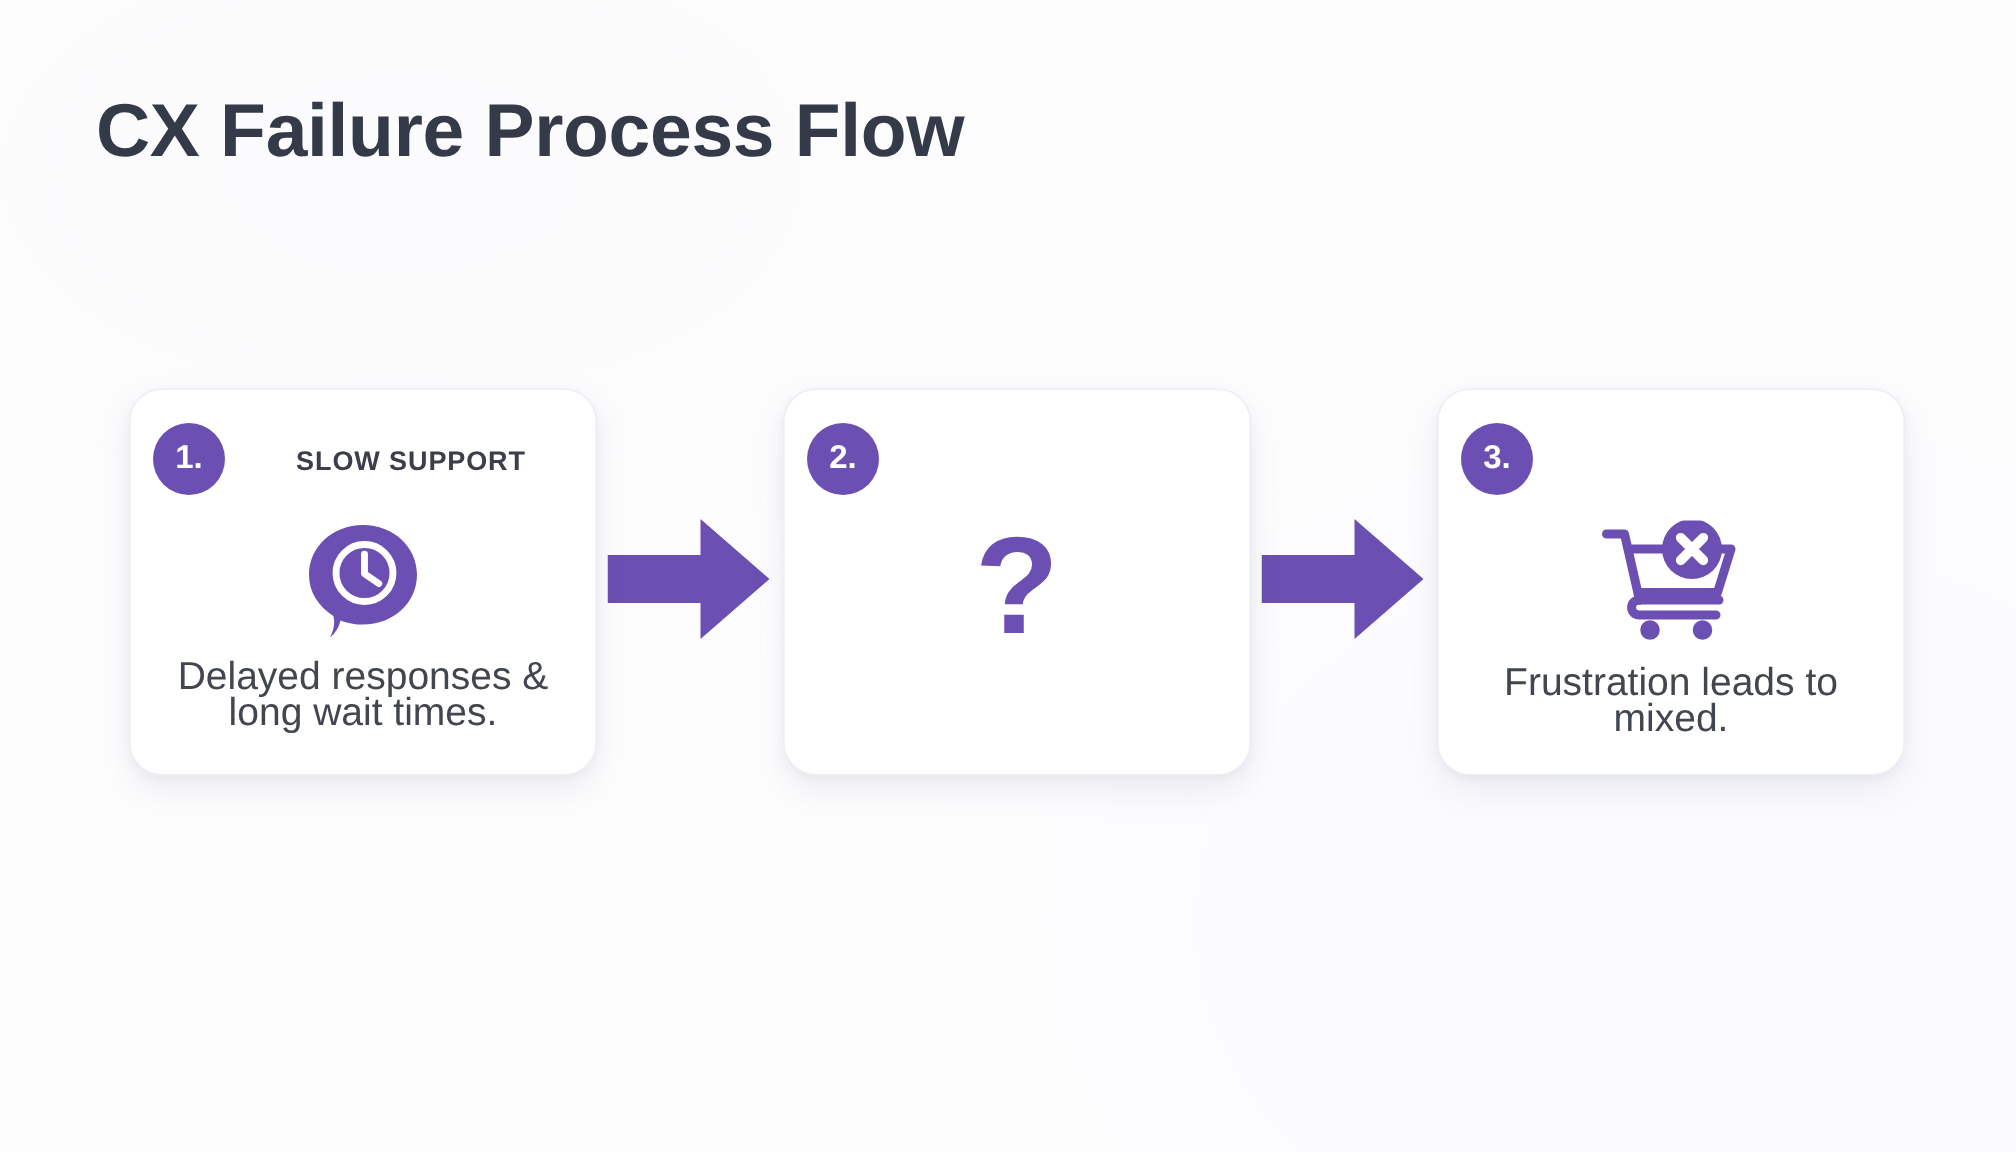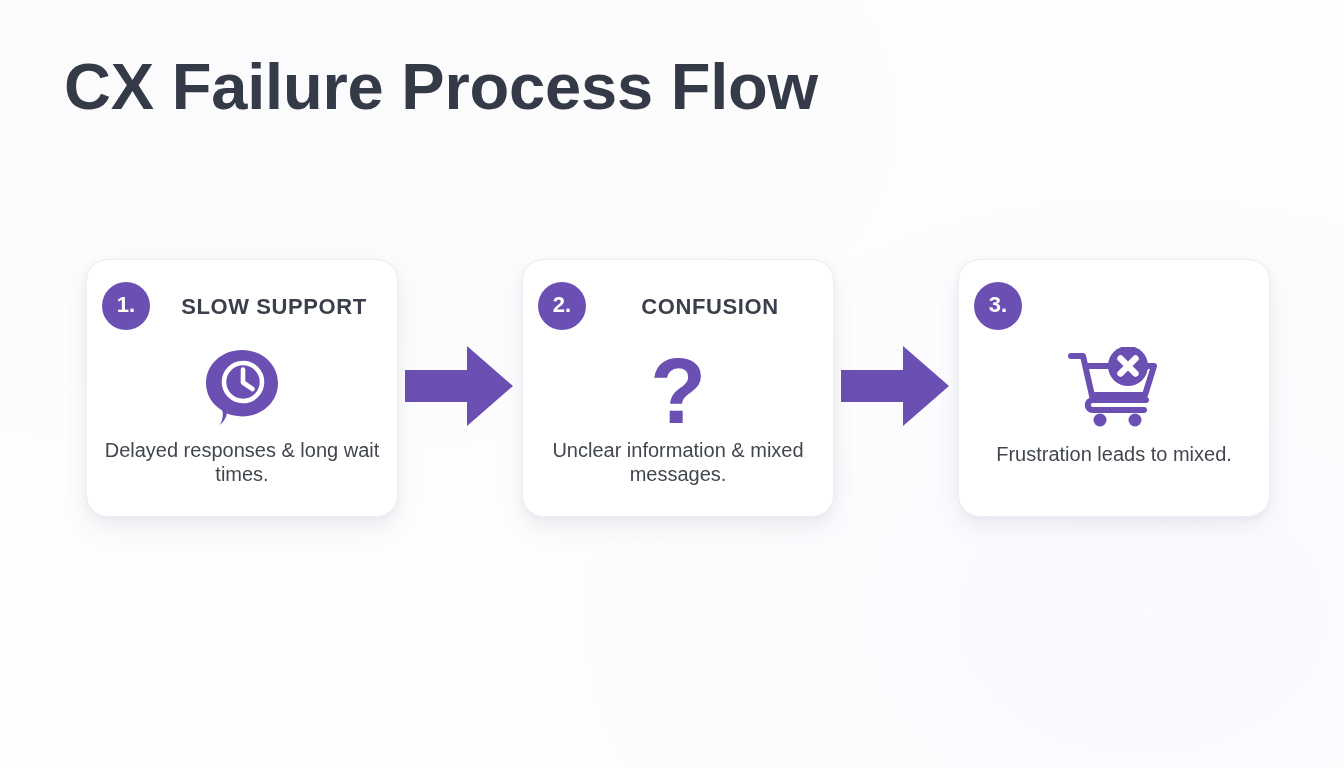--- a/index.html
+++ b/index.html
@@ -21,21 +21,21 @@
       radial-gradient(ellipse 900px 500px at 20% 15%, #fbfbfd 0%, rgba(251,251,253,0) 70%),
       radial-gradient(ellipse 800px 600px at 85% 80%, #fafaff 0%, rgba(250,250,255,0) 70%),
       #fdfdfe;
   }
 
   
   .page-title {
     position: absolute;
     left: 64px;
     top: 52px;
-    font-size: 65px;
+    font-size: 50px;
     line-height: 70px;
     font-weight: bold;
     color: #343a47;
     letter-spacing: -0.2px;
     white-space: nowrap;
   }
 
   
   .flow {
     position: absolute;
@@ -82,21 +82,21 @@
 
   .card-title {
     position: absolute;
     left: 78px;
     right: 14px;
     top: 32px;
     height: 30px;
     display: flex;
     align-items: center;
     justify-content: center;
-    font-size: 22px;
+    font-size: 18px;
     font-weight: bold;
     color: #3a3f4b;
     letter-spacing: 0.6px;
     text-transform: uppercase;
     white-space: nowrap;
   }
 
   .icon-wrap {
     position: absolute;
     left: 0;
@@ -117,21 +117,21 @@
     display: block;
     margin-top: 4px;
   }
 
   .card-desc {
     position: absolute;
     left: 16px;
     right: 16px;
     top: 178px;
     text-align: center;
-    font-size: 20px;
+    font-size: 26px;
     line-height: 24px;
     color: #41464f;
   }
   .card-desc.single { top: 182px; }
 
   
   .arrow {
     flex: 0 0 auto;
     width: 112px;
     height: 86px;
@@ -171,25 +171,23 @@
     <div class="arrow">
       <span>
         <svg width="110" height="84" viewBox="0 0 110 84">
           <path d="M0 26 L62 26 L62 2 L108 42 L62 82 L62 58 L0 58 Z" fill="#6B4FB3"></path>
         </svg>
       </span>
     </div>
 
     <div class="card">
       <div class="badge">2.</div>
-      <div class="card-title">CONFUSION</div>
       <div class="icon-wrap">
         <span class="qmark">?</span>
       </div>
-      <div class="card-desc">Unclear information &amp; mixed messages.</div>
     </div>
 
     <div class="arrow">
       <span>
         <svg width="110" height="84" viewBox="0 0 110 84">
           <path d="M0 26 L62 26 L62 2 L108 42 L62 82 L62 58 L0 58 Z" fill="#6B4FB3"></path>
         </svg>
       </span>
     </div>
 

